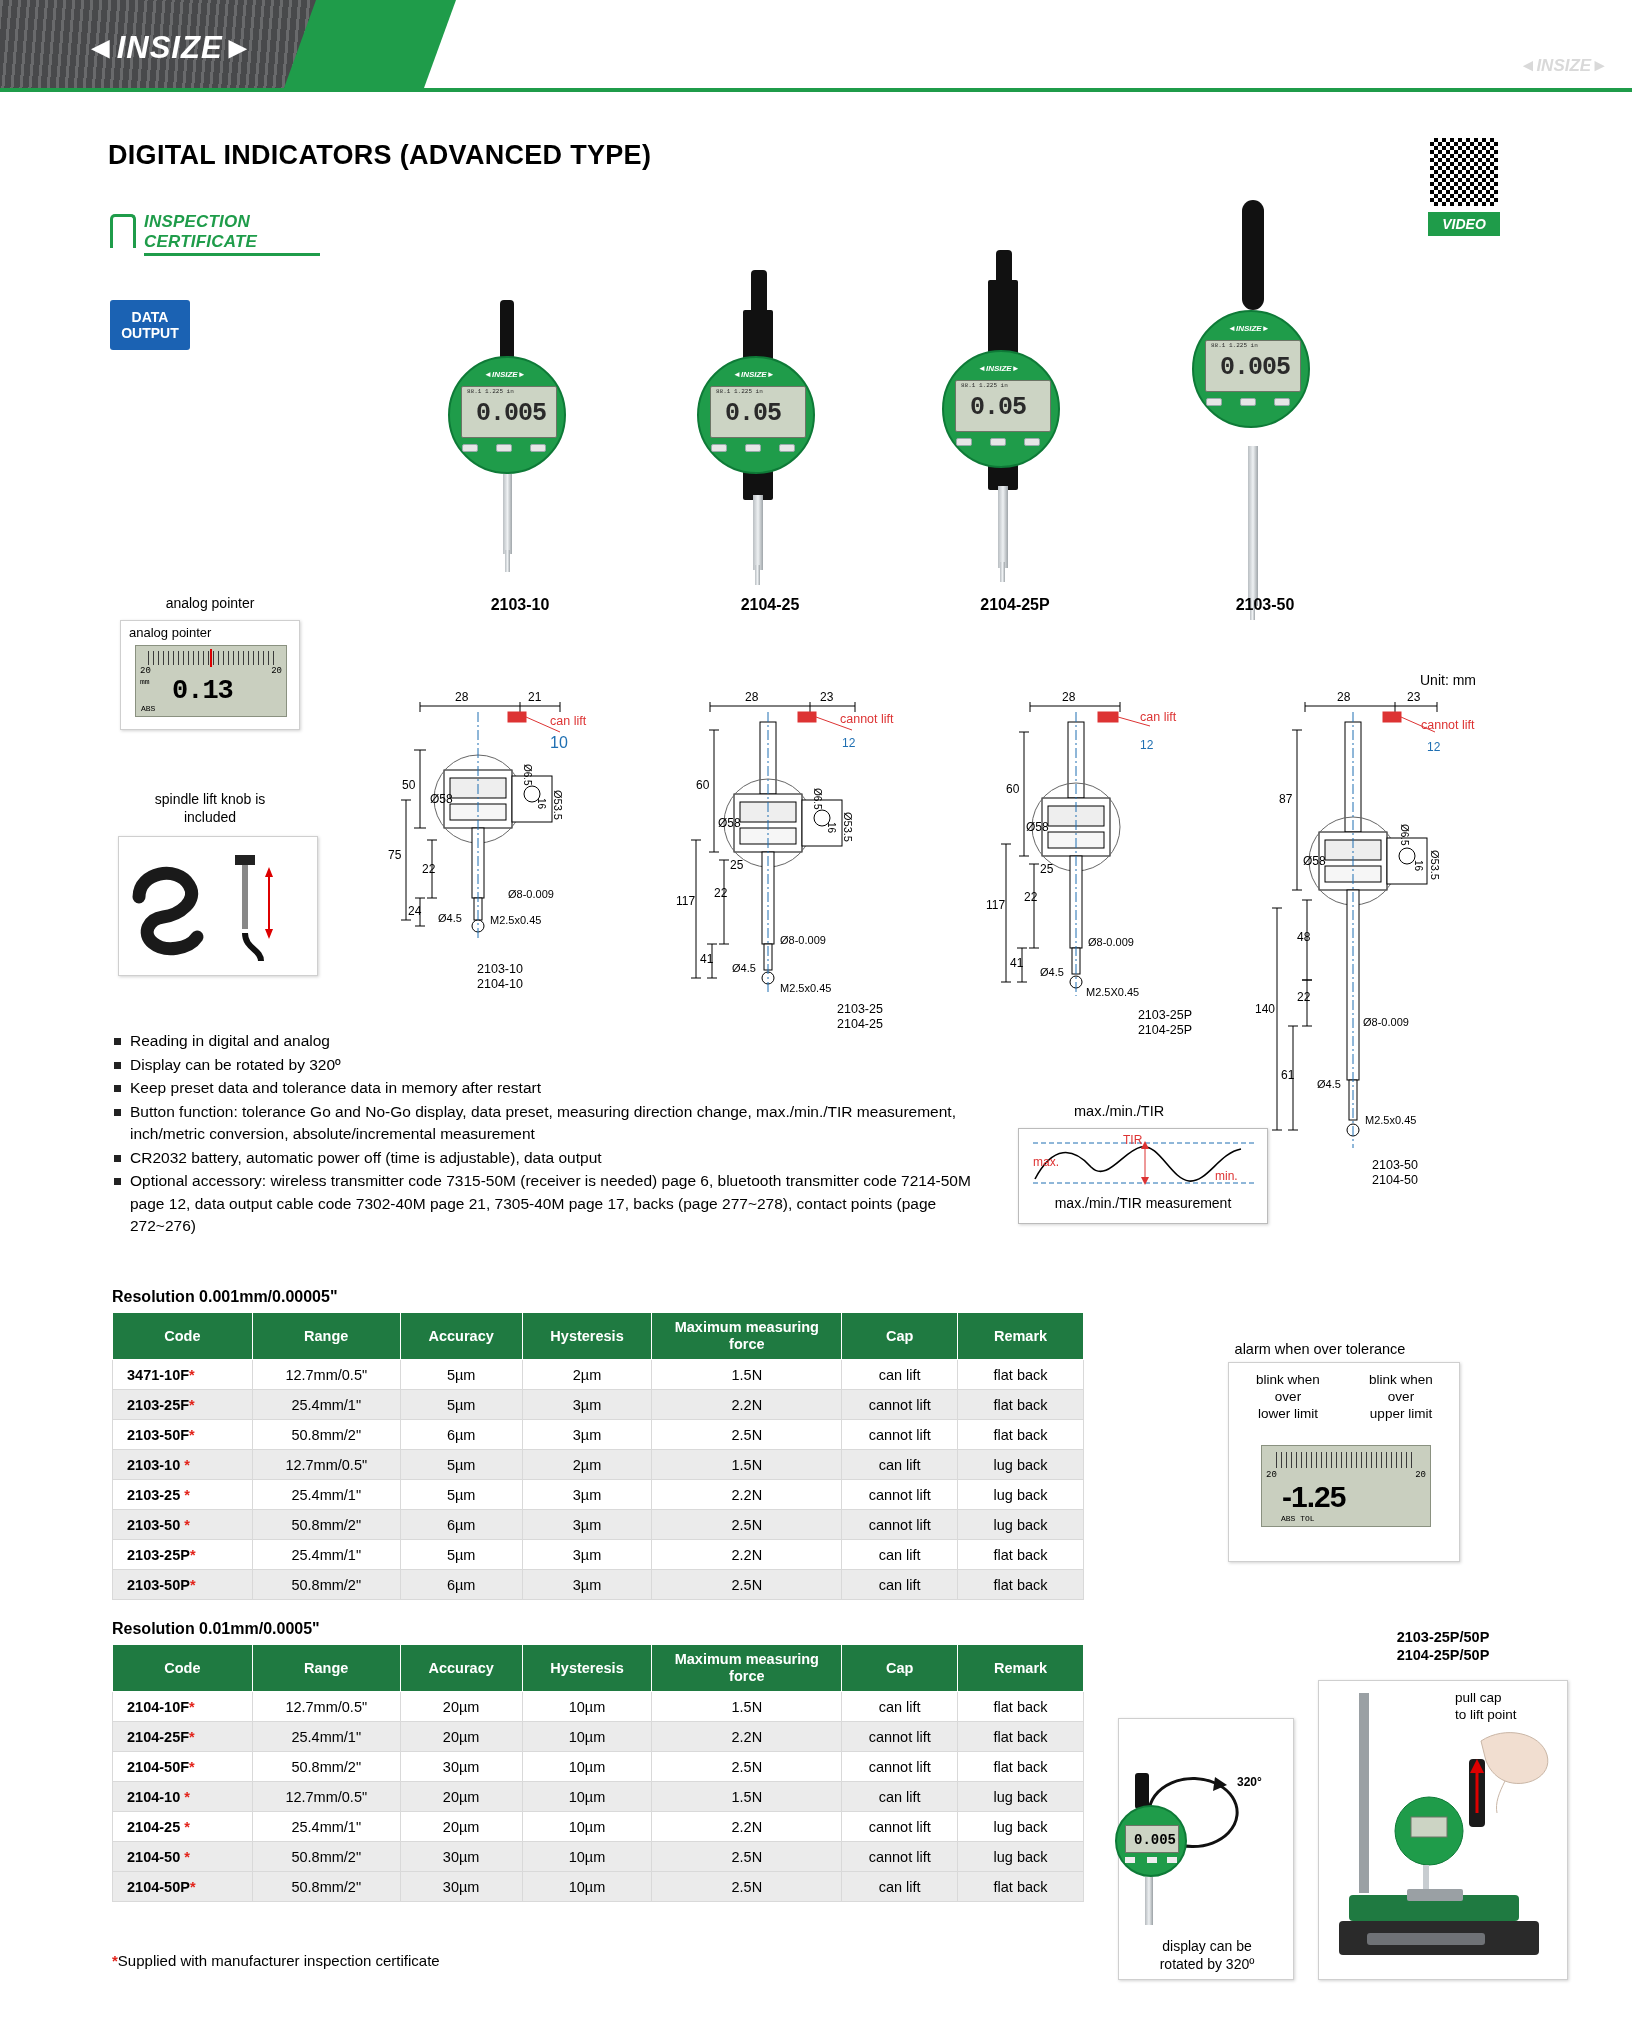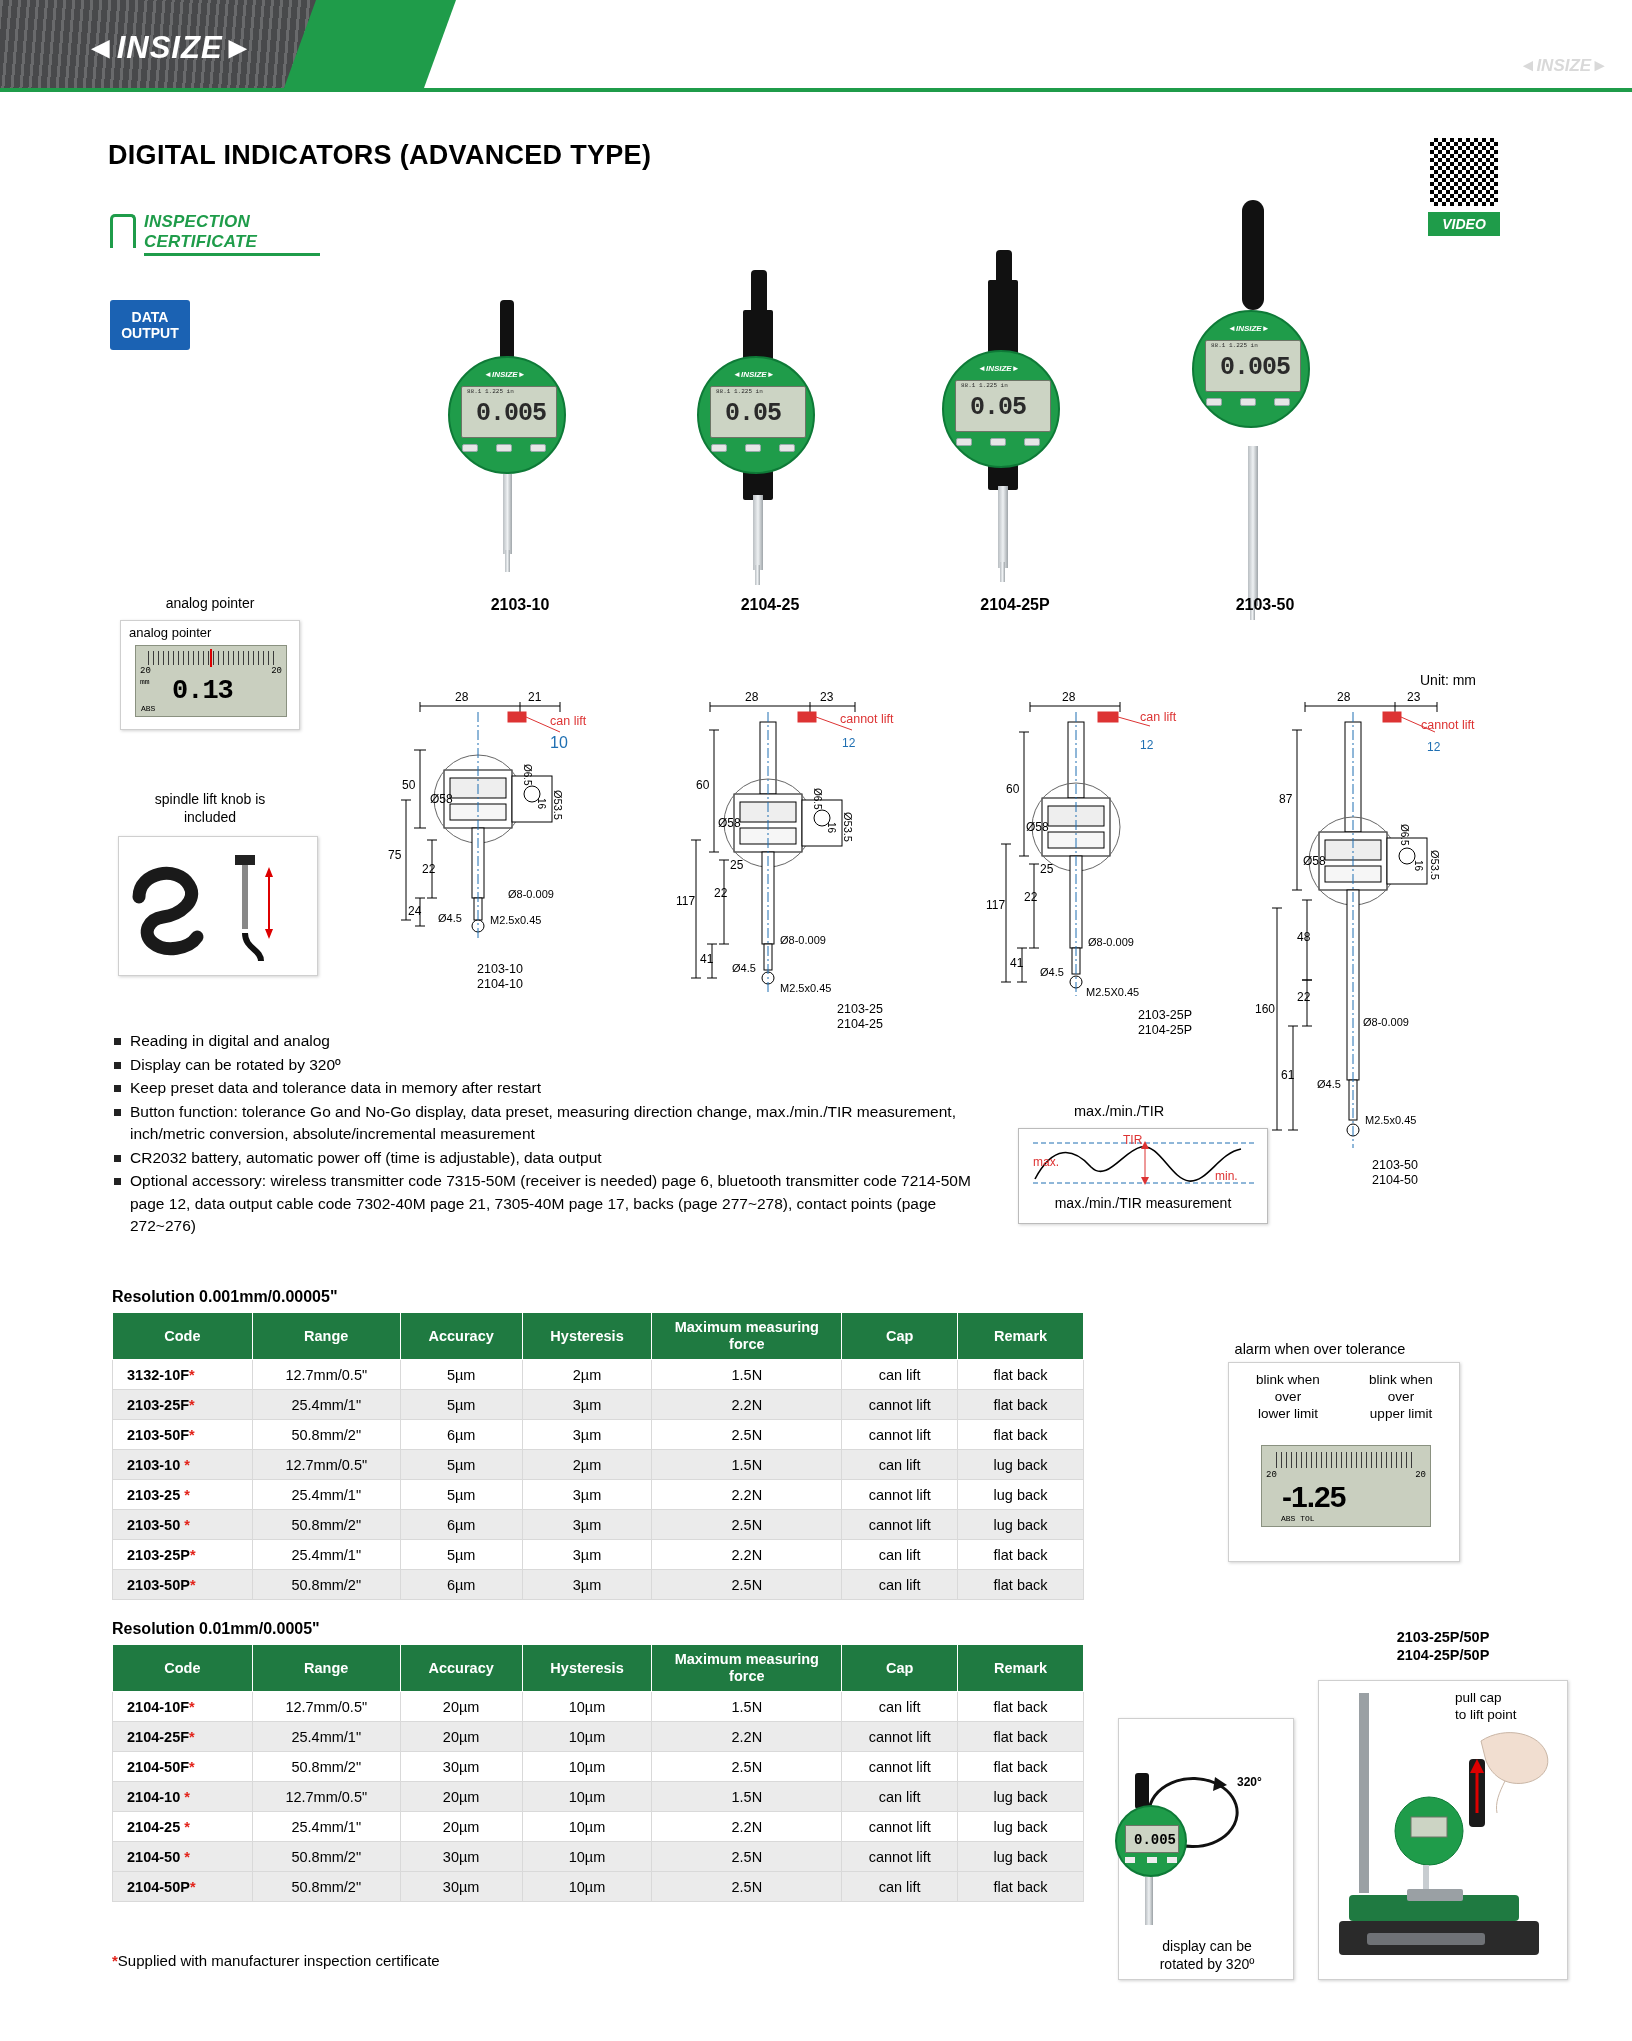--- a/index.html
+++ b/index.html
@@ -486,21 +486,21 @@
       <line x1="28" y1="336" x2="28" y2="440"></line>
         <line x1="23" y1="336" x2="33" y2="336"></line>
         <line x1="23" y1="440" x2="33" y2="440"></line>
     </g>
   </svg>
   <div style="position:absolute;left:72px;top:0;font-size:12px;">28</div>
   <div style="position:absolute;left:142px;top:0;font-size:12px;">23</div>
   <div style="position:absolute;left:156px;top:28px;font-size:12.5px;color:#d33;">cannot lift</div>
   <div style="position:absolute;left:162px;top:50px;font-size:12px;color:#1f6fb2;">12</div>
   <div style="position:absolute;left:14px;top:102px;font-size:12px;">87</div>
-  <div style="position:absolute;left:-10px;top:312px;font-size:12px;">160</div>
+  <div style="position:absolute;left:-10px;top:312px;font-size:12px;">140</div>
   <div style="position:absolute;left:32px;top:240px;font-size:12px;">48</div>
   <div style="position:absolute;left:32px;top:300px;font-size:12px;">22</div>
   <div style="position:absolute;left:16px;top:378px;font-size:12px;">61</div>
   <div style="position:absolute;left:38px;top:164px;font-size:12px;">Ø58</div>
   <div style="position:absolute;left:164px;top:160px;font-size:11px;writing-mode:vertical-rl;">Ø53.5</div>
   <div style="position:absolute;left:134px;top:134px;font-size:10px;writing-mode:vertical-rl;">Ø6.5</div>
   <div style="position:absolute;left:148px;top:170px;font-size:10px;writing-mode:vertical-rl;">16</div>
   <div style="position:absolute;left:98px;top:326px;font-size:11px;">Ø8-0.009</div>
   <div style="position:absolute;left:52px;top:388px;font-size:11px;">Ø4.5</div>
   <div style="position:absolute;left:100px;top:424px;font-size:11px;">M2.5x0.45</div>
@@ -545,21 +545,21 @@
       <th style="width:148px;">Range</th>
       <th style="width:122px;">Accuracy</th>
       <th style="width:130px;">Hysteresis</th>
       <th style="width:190px;">Maximum measuring force</th>
       <th style="width:116px;">Cap</th>
       <th style="width:126px;">Remark</th>
     </tr>
   </thead>
   <tbody>
     <tr>
-      <td class="code"><span>3132-10F</span><span class="star">*</span></td>
+      <td class="code"><span>3471-10F</span><span class="star">*</span></td>
       <td>12.7mm/0.5"</td>
       <td>5µm</td>
       <td>2µm</td>
       <td>1.5N</td>
       <td>can lift</td>
       <td>flat back</td>
     </tr>
     <tr class="alt">
       <td class="code"><span>2103-25F</span><span class="star">*</span></td>
       <td>25.4mm/1"</td>

